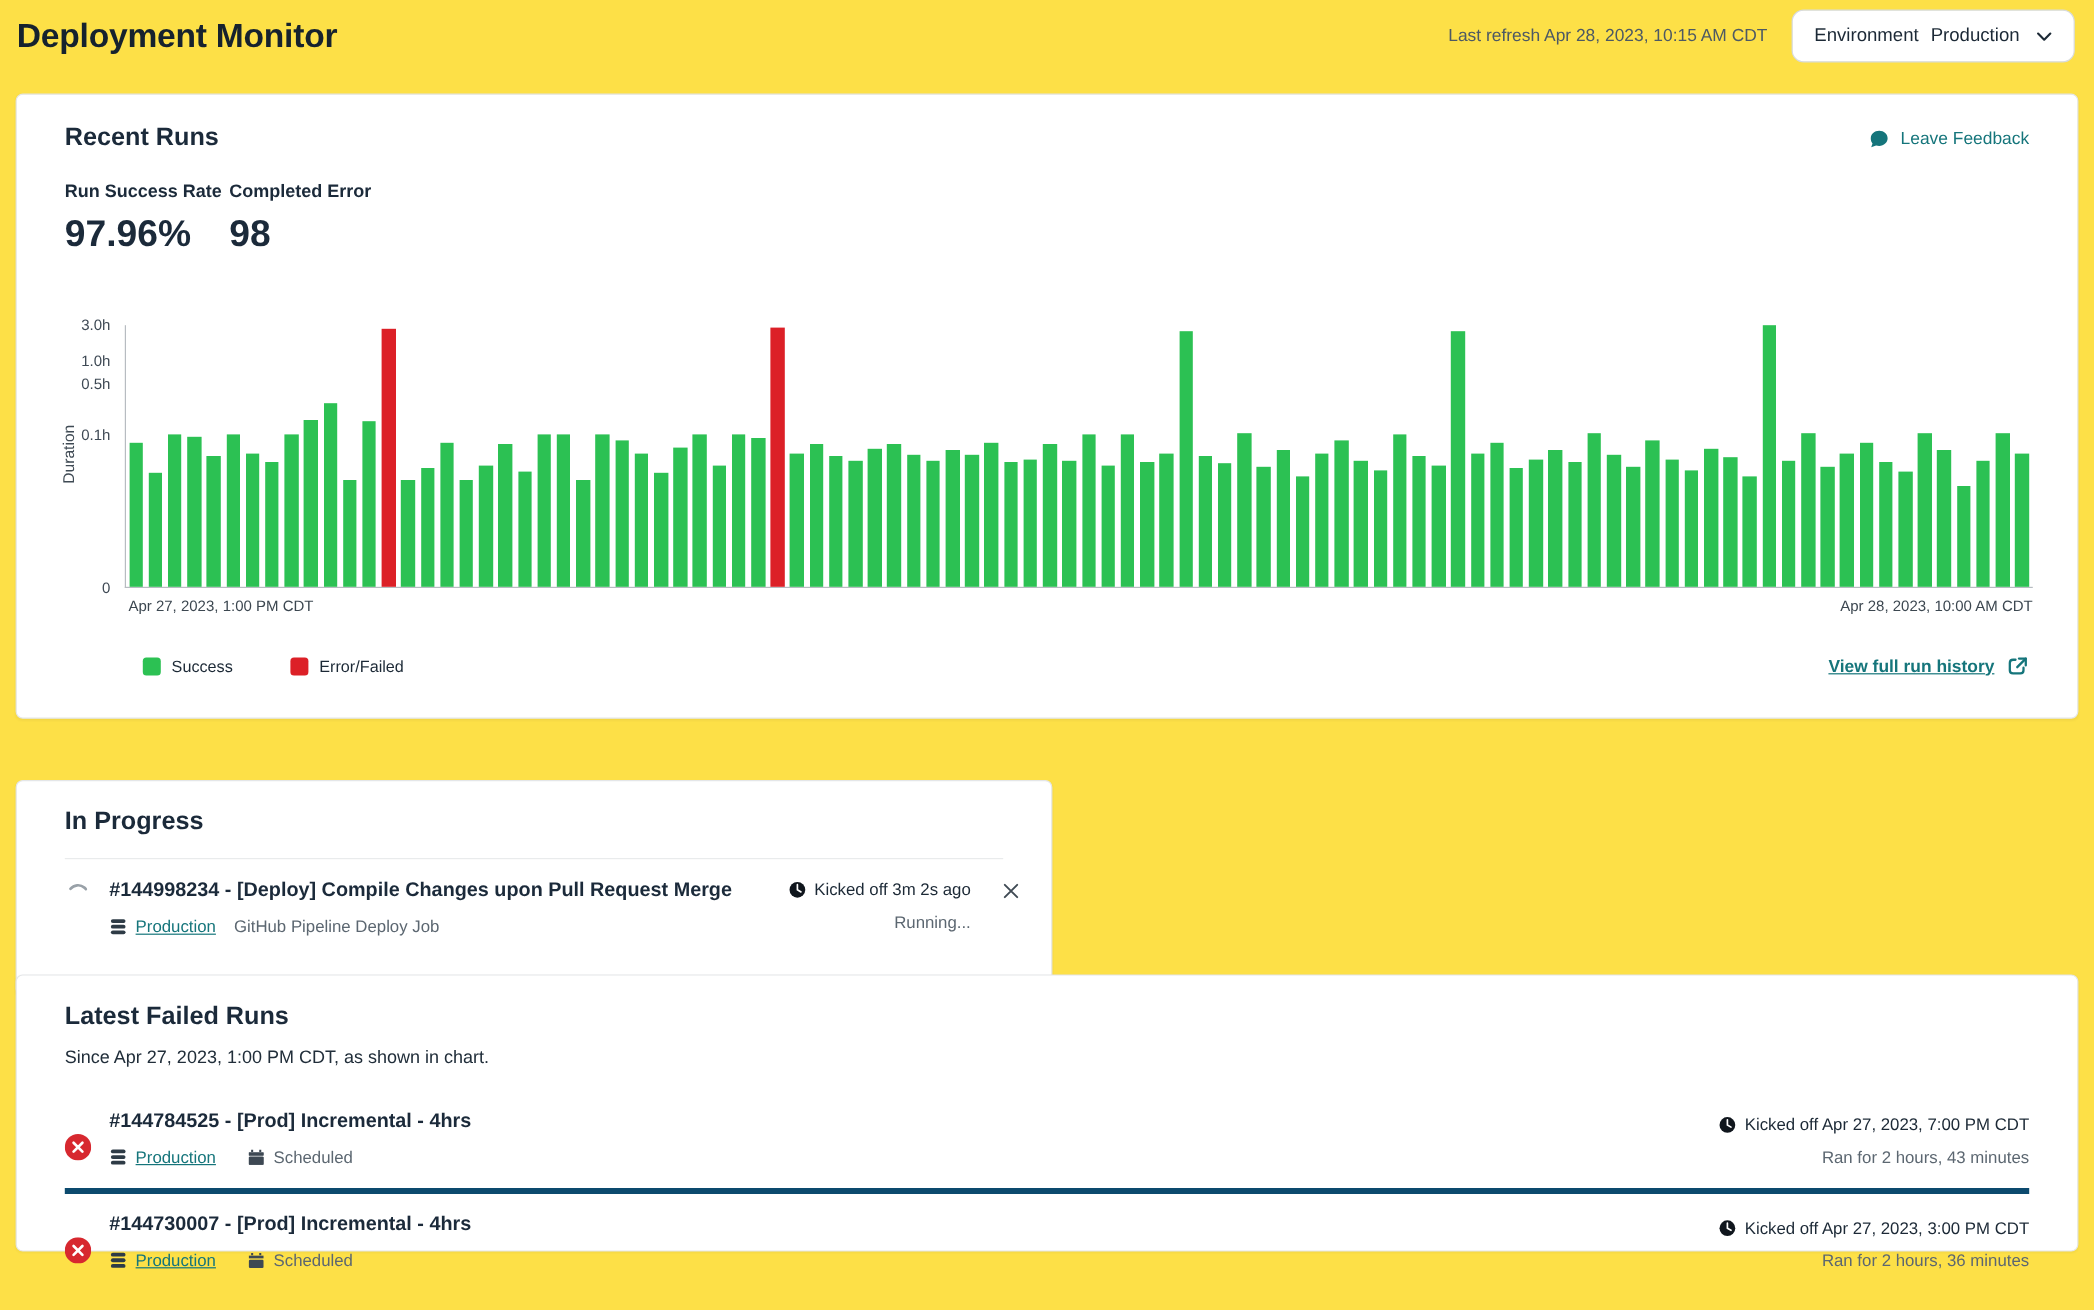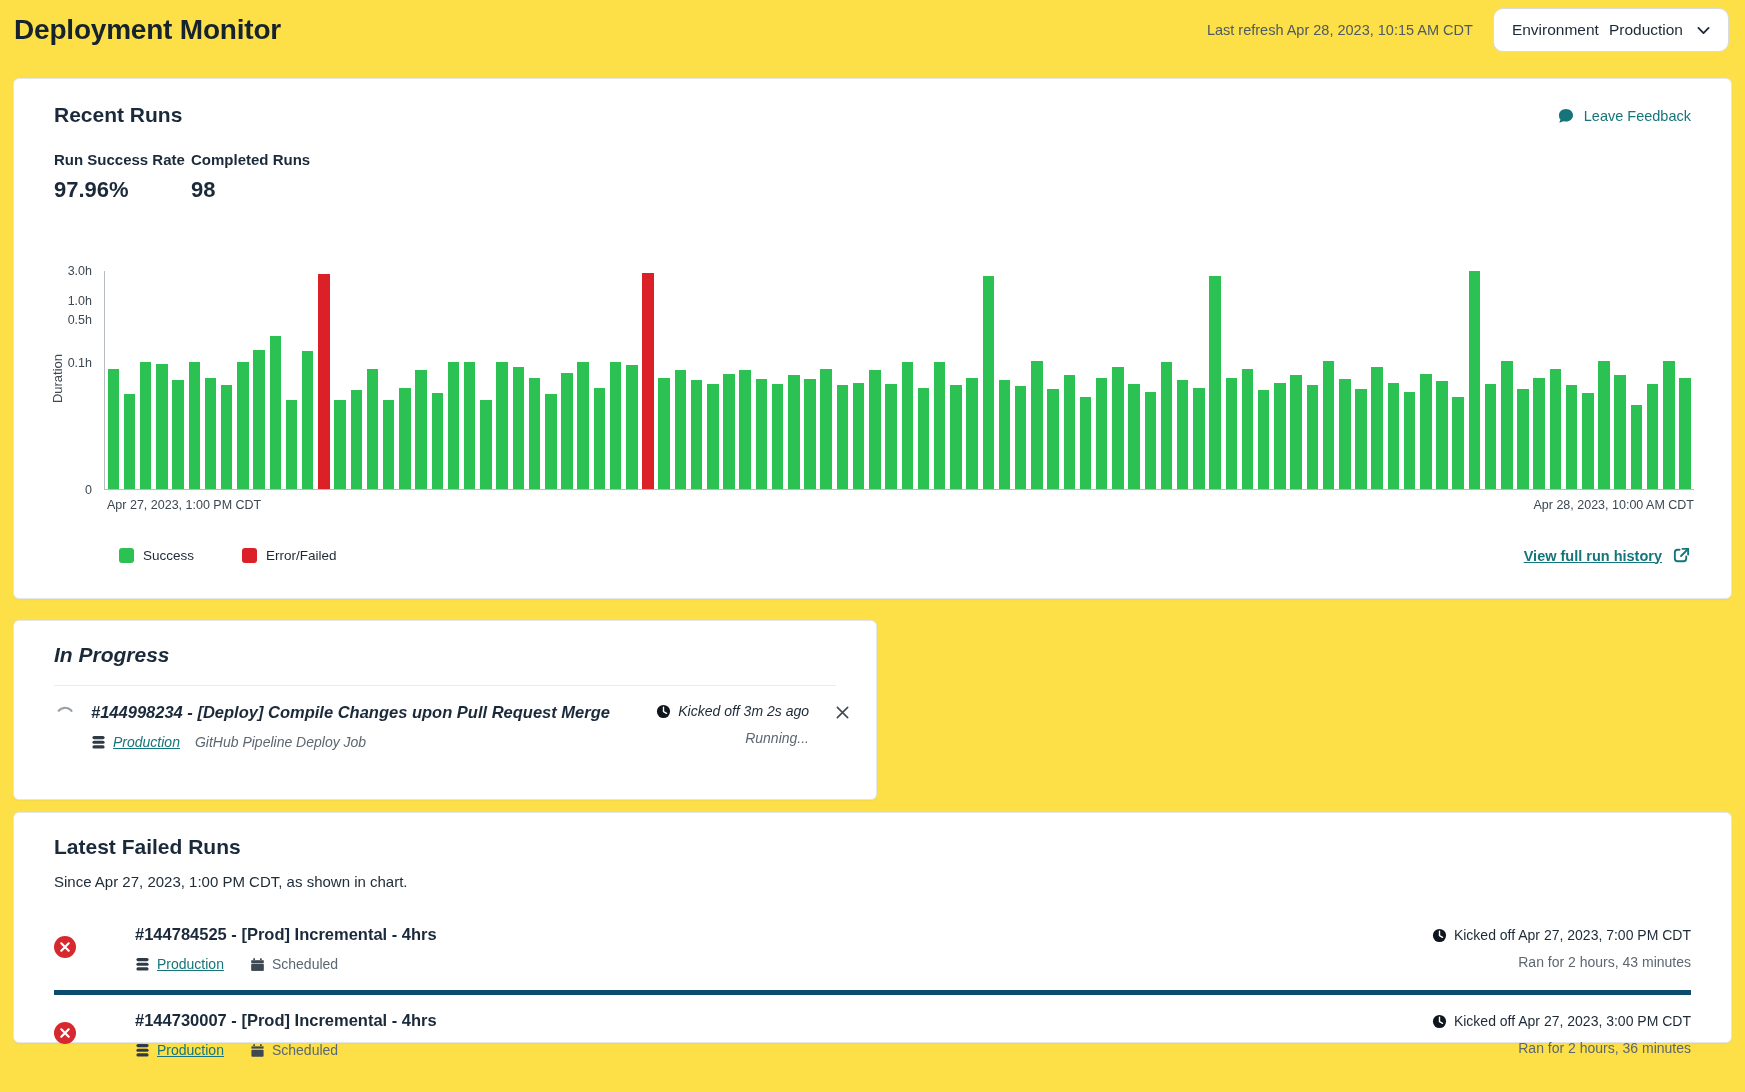--- a/index.html
+++ b/index.html
@@ -18,42 +18,42 @@
   
   .card { position:absolute; background:#ffffff; border:1px solid #e4e6e8; border-radius:6px; box-shadow:0 1px 2px rgba(20,30,40,0.04); }
   .card-title { font-size:21px; font-weight:700; color:#1b2a3a; }
 
   #recent-runs { left:13px; top:78px; width:1719px; height:521px; }
   #recent-runs .card-title { position:absolute; left:40px; top:24px; }
   .feedback-link { position:absolute; right:40px; top:28px; display:flex; align-items:center; gap:9px; color:#15757b; font-size:14.5px; cursor:pointer; text-decoration:none; }
 
   .stat { position:absolute; top:72px; }
   .stat .stat-label { font-size:15px; font-weight:700; color:#1b2a3a; }
-  .stat .stat-value { font-size:22px; font-weight:700; color:#1b2a3a; margin-top:9px; }
+  .stat .stat-value { font-size:31px; font-weight:700; color:#1b2a3a; margin-top:9px; }
   #stat-success-rate { left:40px; }
   #stat-completed { left:177px; }
 
   
   .ylabel { position:absolute; left:-22px; top:292px; width:130px; text-align:center; transform:rotate(-90deg); font-size:13px; color:#3f4a54; }
   .y-ticks { position:absolute; left:0; top:192px; width:84px; height:219px; }
   .ytick { position:absolute; right:6px; width:78px; text-align:right; font-size:12.5px; color:#3e4954; line-height:16px; }
   .chart-plot { position:absolute; left:90px; top:192px; width:1590px; height:219px; border-left:1px solid #b7bcc1; border-bottom:1px solid #b7bcc1; }
   .bar { position:absolute; bottom:0; }
   .x-labels { position:absolute; left:90px; top:419px; width:1590px; font-size:12.5px; color:#3c4750; }
   .x-label-start { position:absolute; left:3px; top:0; }
   .x-label-end { position:absolute; right:0; top:0; }
 
   .chart-footer-legend { position:absolute; left:85px; top:469px; display:flex; align-items:center; gap:28px; }
   .legend-item { display:flex; align-items:center; gap:9px; font-size:13.5px; color:#1c2936;padding-left:20px; }
   .legend-swatch { width:15px; height:15px; border-radius:3px; }
   .view-history { position:absolute; right:40px; top:467px; display:flex; align-items:center; gap:10px; color:#15757b; font-size:14.5px; cursor:pointer; }
   .view-history .vh-text { text-decoration:underline; font-weight:600; }
 
   
-  #in-progress { left:13px; top:620px; width:864px; height:180px;font-style:italic; }
+  #in-progress { left:13px; top:650px; width:864px; height:180px; }
   #in-queue { left:901px; top:621px; width:831px; height:168px; }
   #in-progress .card-title, #in-queue .card-title { position:absolute; left:40px; top:22px; }
   .hdr-divider { position:absolute; left:40px; right:40px; top:64px; border-top:1px solid #e9ebec; }
   .queue-empty { position:absolute; left:40px; top:78px; font-size:15px; color:#1c2936; }
 
   .run-row { position:absolute; left:40px; right:26px; top:82px; display:flex; align-items:flex-start; }
   .spinner { flex:0 0 auto; margin-top:2px; }
   .run-main { margin-left:15px; min-width:0; }
   .run-title { font-size:16.5px; font-weight:700; color:#1b2a3a; }
   .run-meta { display:flex; align-items:center; gap:7px; margin-top:12px; font-size:14px; }
@@ -63,21 +63,21 @@
   .run-right { margin-left:auto; text-align:right; flex:0 0 auto; }
   .kicked-line { display:flex; align-items:center; gap:7px; justify-content:flex-end; font-size:14px; color:#1c2936; }
   .sub-line { margin-top:11px; font-size:14px; color:#5c6771; }
   .close-btn { flex:0 0 auto; margin-left:26px; margin-top:2px; cursor:pointer; background:none; border:none; padding:0; line-height:0; }
 
   
   #failed-runs { left:13px; top:812px; width:1719px; height:231px; }
   #failed-runs .card-title { position:absolute; left:40px; top:22px; }
   .failed-subtitle { position:absolute; left:40px; top:60px; font-size:15px; color:#212e3a; }
   .failed-rows { position:absolute; left:40px; right:40px; top:96px; }
-  .failed-row { display:flex; align-items:center; padding:16px 0 18px 0;gap:44px; }
+  .failed-row { display:flex; align-items:flex-end; padding:16px 0 18px 0; }
   .failed-row + .failed-row { border-top:5px solid #0c4a6e; }
   .fail-icon { flex:0 0 auto; margin-top:1px; }
   .meta-item { display:flex; align-items:center; gap:7px; }
   .meta-gap { width:12px; }
 </style>
 </head>
 <body>
 
 <div class="canvas">
 
@@ -107,21 +107,21 @@
           </svg>
       </span>
       <span>Leave Feedback</span>
     </a>
 
     <div class="stat" id="stat-success-rate">
       <div class="stat-label">Run Success Rate</div>
       <div class="stat-value">97.96%</div>
     </div>
     <div class="stat" id="stat-completed">
-      <div class="stat-label">Completed Runs</div>
+      <div class="stat-label">Completed Error</div>
       <div class="stat-value">98</div>
     </div>
 
     <div class="ylabel">Duration</div>
     <div class="y-ticks">
         <div class="ytick" style="bottom: -8px;">0</div>
         <div class="ytick" style="bottom: 118.582px;">0.1h</div>
         <div class="ytick" style="bottom: 162.314px;">0.5h</div>
         <div class="ytick" style="bottom: 181.148px;">1.0h</div>
         <div class="ytick" style="bottom: 211px;">3.0h</div>

